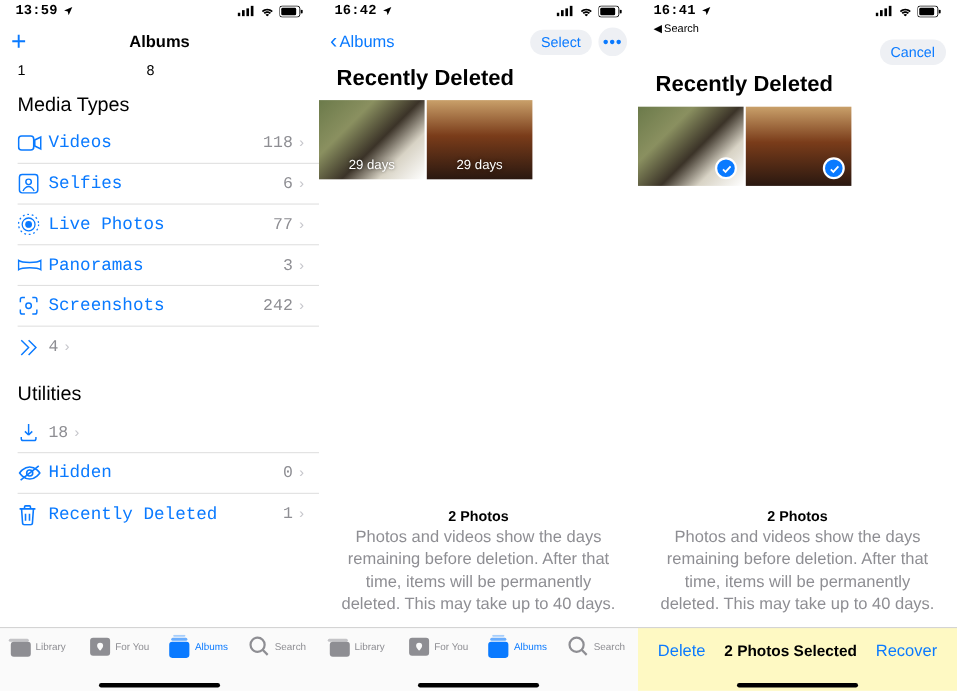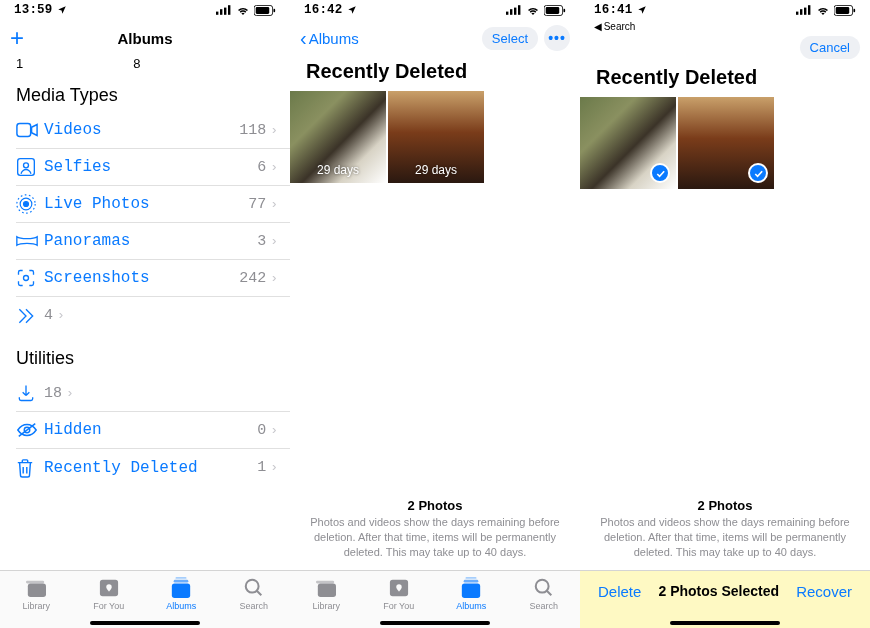--- a/index.html
+++ b/index.html
@@ -28,32 +28,32 @@
   .section-header { font-size:18px; font-weight:400; padding: 14px 16px 6px; }
   .list { padding: 0 0 0 16px; }
   .row { display:flex; align-items:center; height:37px; border-bottom:0.5px solid #e0e0e0; padding-right:12px;font-family:Liberation Mono, monospace; }
   .row:last-child { border-bottom:none; }
   .row-icon { width:28px; color:#0a7aff; display:flex; align-items:center; }
   .row-label { flex:1; color:#0a7aff; font-size:16px; }
   .row-count { color:#8e8e93; font-size:15px; margin-right:4px;}
   .chevron { color:#c7c7cc; font-size:13px; }
   .big-title { font-size:20px; font-weight:700; padding: 4px 16px 8px; }
   .thumbs { display:flex; gap:2px; padding:0 0 0 0;}
-  .thumb { width:96px; height:92px; position:relative; background:#777; }
+  .thumb { width:96px; height:72px; position:relative; background:#777; }
   .thumb .days { position:absolute; bottom:6px; left:0; right:0; text-align:center; color:#fff; font-size:12px; text-shadow:0 0 3px rgba(0,0,0,0.6);}
   .thumb .check { position:absolute; bottom:6px; right:6px; width:20px; height:20px; border-radius:50%; background:#0a7aff; border:2px solid #fff; display:flex; align-items:center; justify-content:center;}
   .thumb .check svg { width:11px; height:11px; }
   .thumb-a { background: linear-gradient(135deg,#6b7a4a 0%, #8a9060 30%, #3b3328 55%, #d8d3c5 75%, #fff 100%); }
   .thumb-b { background: linear-gradient(180deg,#c9a06a 0%, #7a3c1a 45%, #2a1810 100%); }
   .spacer { flex:1; }
   .info-block { text-align:center; padding: 0 18px 10px; }
   .info-title { font-size:13px; font-weight:700; color:#000; margin-bottom:2px;}
-  .info-sub { font-size:11px; color:#8e8e93; line-height:1.35;}
+  .info-sub { font-size:15px; color:#8e8e93; line-height:1.35;}
   .tab-bar { height:58px; border-top:0.5px solid #d4d4d4; display:flex; justify-content:space-around; align-items:flex-start; padding-top:6px; background:#fafafa; }
-  .tab { display:flex; flex-direction:column; align-items:center; gap:2px; color:#8e8e93; font-size:9px; width:60px;}
+  .tab { display:flex; flex-direction:row; align-items:center; gap:2px; color:#8e8e93; font-size:9px; width:60px;}
   .tab.active { color:#0a7aff; }
   .tab-icon { width:24px; height:22px; display:flex; align-items:center; justify-content:center; }
   .bottom-action-bar { height:58px; border-top:0.5px solid #d4d4d4; display:flex; justify-content:space-between; align-items:flex-start; padding:12px 18px 0; background:#fef9c3; }
   .action-link { color:#0a7aff; font-size:15px; }
   .action-center { font-size:14px; font-weight:600; }
   .home-ind { position:absolute; bottom:3px; left:50%; transform:translateX(-50%); width:110px; height:4px; background:#000; border-radius:3px;}
   svg { display:block; }
 </style>
 </head>
 <body>

